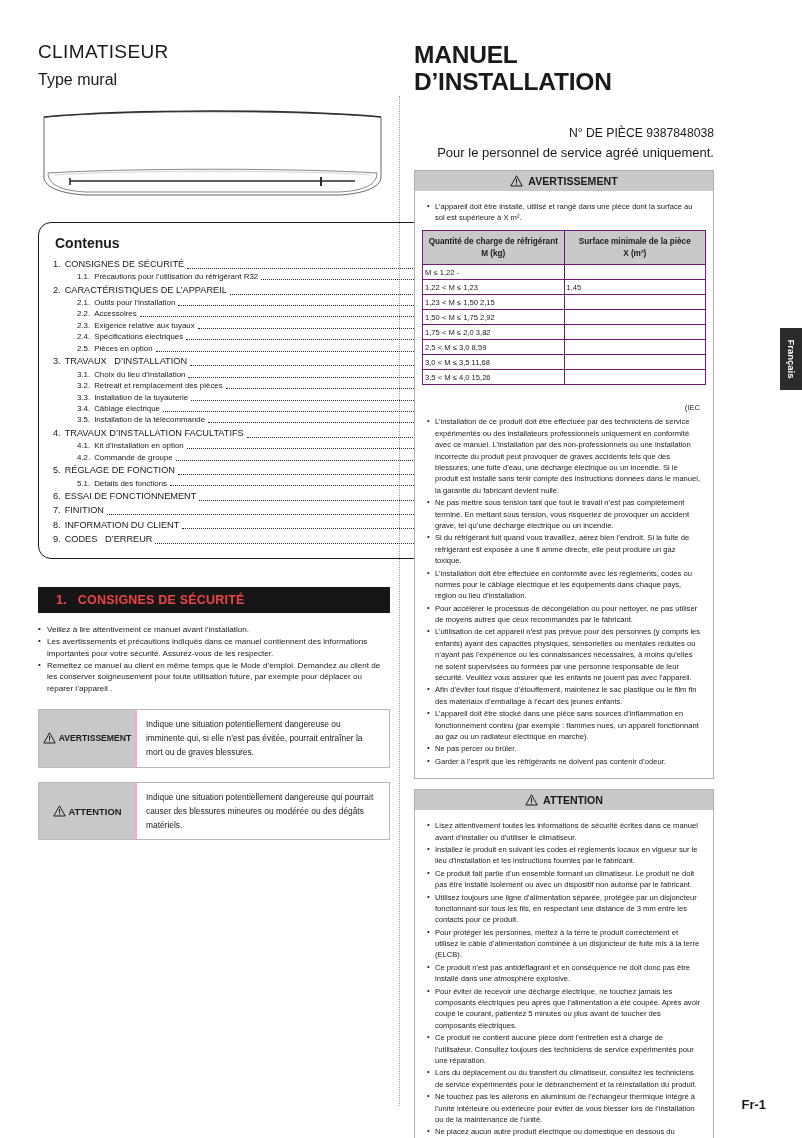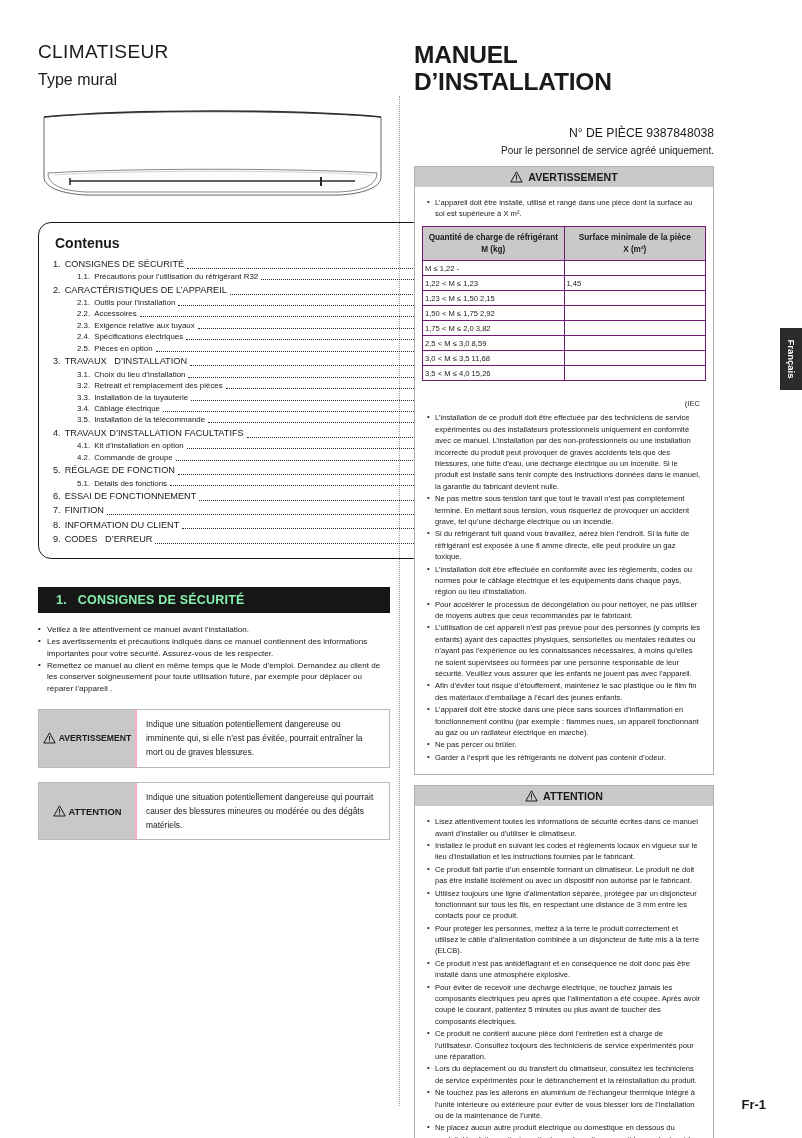--- a/index.html
+++ b/index.html
@@ -66,21 +66,21 @@
   }
   .toc-page { flex: 0 0 auto; text-align: right; }
   .toc-row.outside-page { position: relative; }
   .toc-page-outside {
     position: absolute; right: -27px; bottom: 0;
     font-size: 9.2px;
   }
 
   
   .section-bar {
-    background: #161616; color: #86efac;
+    background: #161616; color: #ef4444;
     font-size: 12.5px; font-weight: bold;
     padding: 6px 0 6px 18px;
     margin: 28px 0 11px 0;
     width: 352px; letter-spacing: .2px;
   }
 
   .bullet-list { margin: 0; padding: 0; list-style: none; }
   .bullet-list li {
     font-size: 8.1px; line-height: 1.45;
     padding-left: 9px; position: relative; margin-bottom: 0px;
@@ -112,21 +112,21 @@
 
   .manual-title {
     font-size: 24.5px; font-weight: bold; letter-spacing: -.2px;
     margin: 0; text-align: left; line-height: 1.1;
   }
   .part-no {
     text-align: right; font-size: 12.2px; font-weight: normal;
     margin: 30px 0 0 0;
   }
   .service-note {
-    text-align: right; font-size: 10px; margin: 5px 0 0 0;
+    text-align: right; font-size: 13px; margin: 5px 0 0 0;
   }
 
   .panel { border: 1px solid #b0b0b0; margin-top: 10px; background: #ffffff; }
   .panel-head {
     background: #c9c9c9; text-align: center;
     font-size: 10.6px; font-weight: bold;
     padding: 4px 0 4px 0;
     display: flex; align-items: center; justify-content: center; gap: 5px;
   }
   .panel-body { padding: 6px 7px 7px 7px; }

